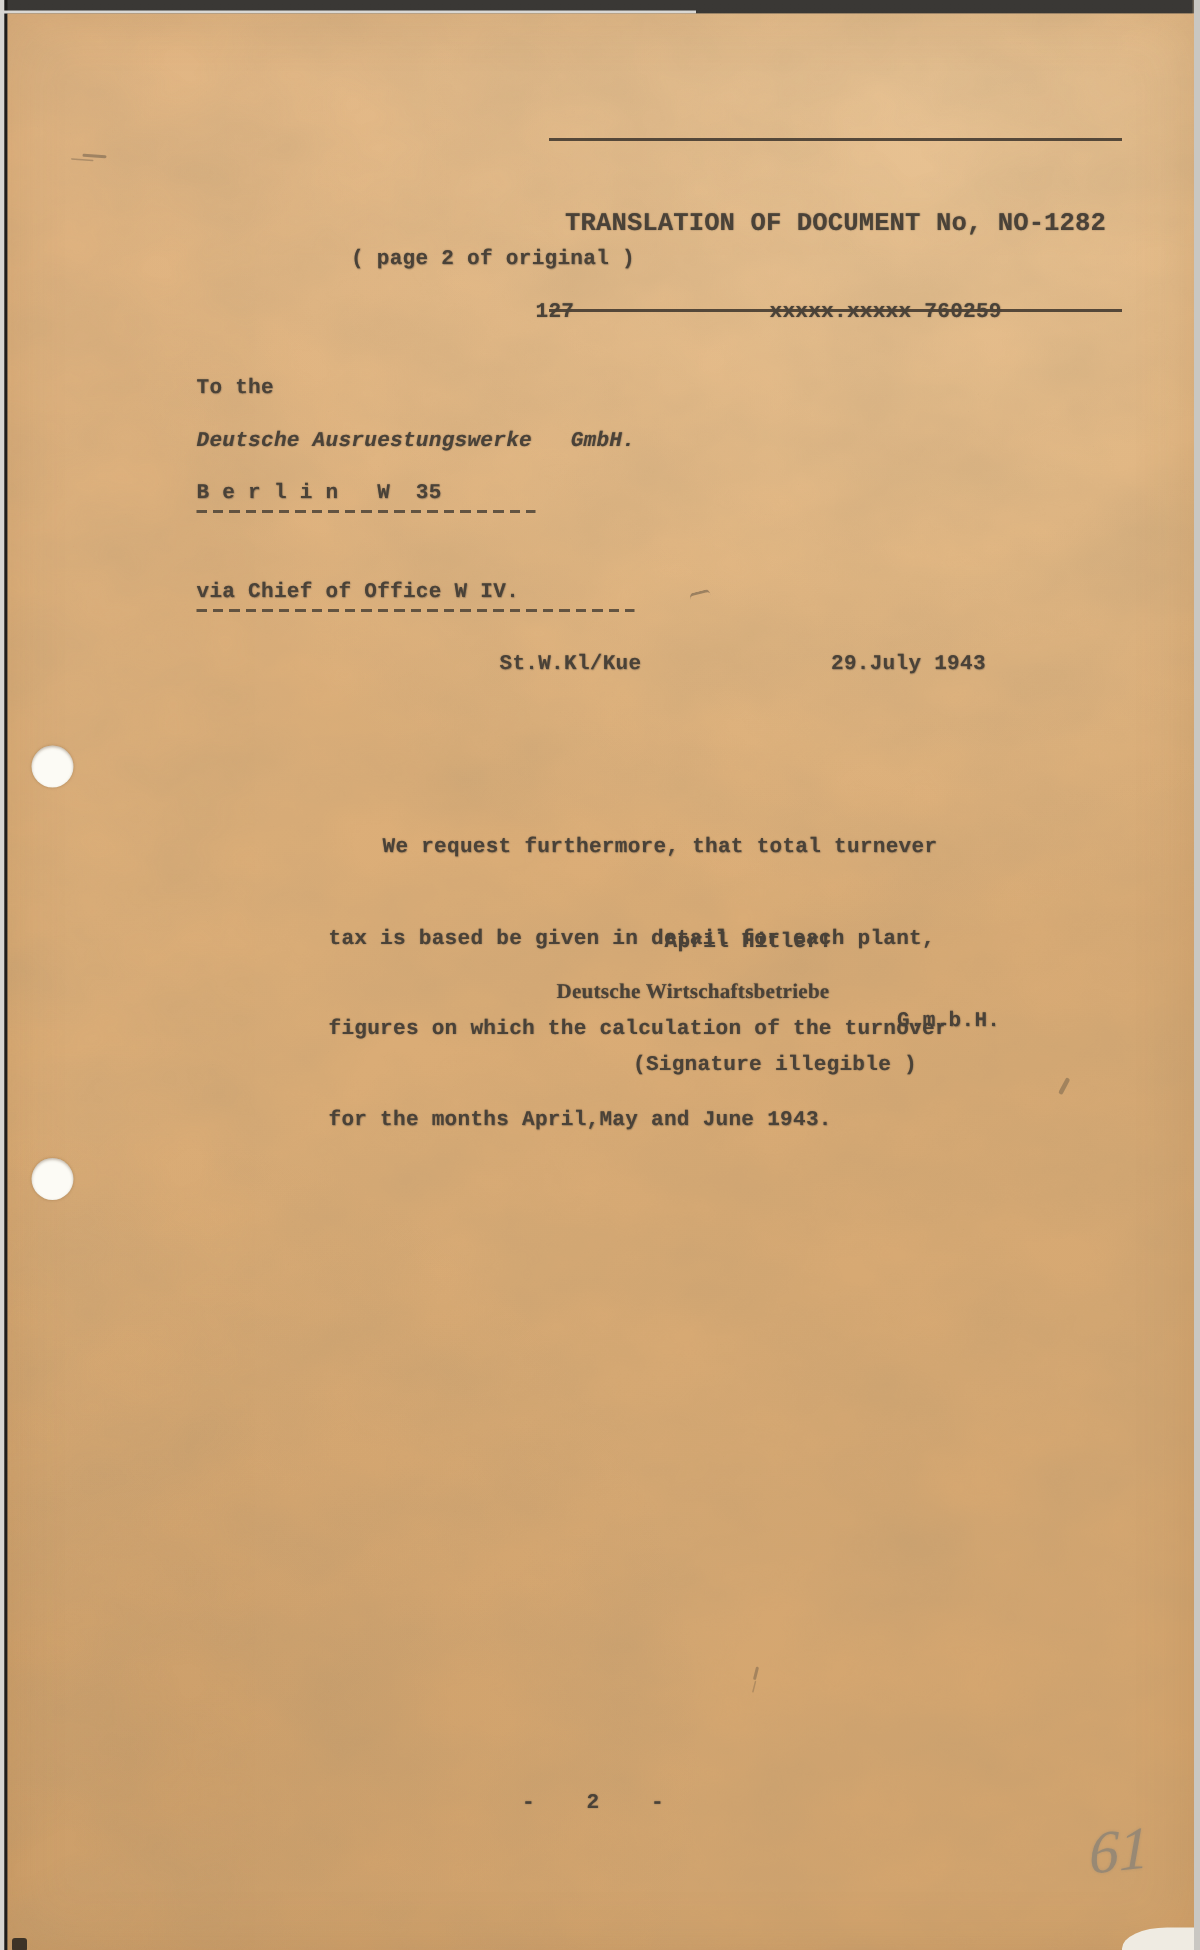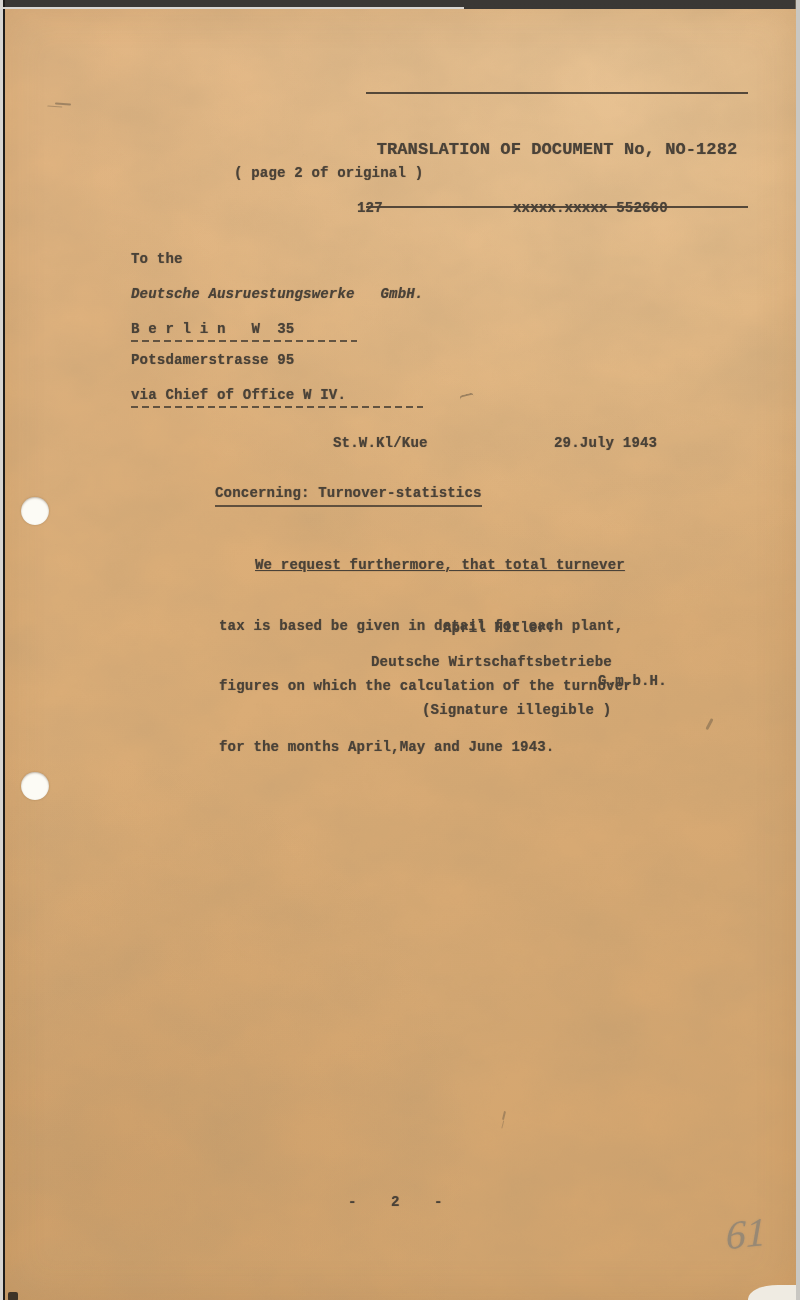--- a/index.html
+++ b/index.html
@@ -53,21 +53,21 @@
     background:repeating-linear-gradient(90deg,
       rgba(68,60,50,0.8) 0px, rgba(68,60,50,0.8) 7px,
       rgba(68,60,50,0) 7px, rgba(68,60,50,0) 11px);
   }
   .subject{
     border-bottom:2px solid rgba(66,58,48,0.8);
     padding-bottom:2px;
   }
   .body-block{left:214px;top:506px;}
   .body-block div{line-height:20.6px;}
-  .indent{padding-left:36px;text-decoration:underline;}
+  .indent{padding-left:36px;}
 
   
   .pencil{
     position:absolute;left:726px;top:1210px;
     font-family:"Liberation Serif","DejaVu Serif",serif;
     font-style:italic;font-weight:400;font-size:40px;
     color:var(--pencil,#8b8376);opacity:0.8;
     transform:rotate(-6deg) skewX(-6deg);
     text-shadow:0 0 2px rgba(139,131,118,0.5);
   }
@@ -117,44 +117,42 @@
       <rect width="791" height="1291" filter="url(#mottle)" opacity="0.30"></rect>
       <rect width="791" height="1291" filter="url(#grain)" opacity="0.45"></rect>
     </svg>
 
     <div class="tw header-box">
       <div>TRANSLATION OF DOCUMENT No, NO-1282</div>
     </div>
 
     <div class="tw" style="left:229px;top:154px;">( page 2 of original )</div>
     <div class="tw" style="left:352px;top:189px;">127</div>
-    <div class="tw" style="left:508px;top:189px;">xxxxx.xxxxx 552660</div>
+    <div class="tw" style="left:508px;top:189px;">xxxxx.xxxxx 760259</div>
 
     <div class="tw" style="left:126px;top:240px;">To the</div>
     <div class="tw" style="left:126px;top:275px;font-style:italic;">Deutsche Ausruestungswerke   GmbH.</div>
     <div class="tw" style="left:126px;top:310px;text-align:center;">B e r l i n   W  35</div>
     <div class="dashed" style="left:126px;top:331px;width:226px;"></div>
-    <div class="tw" style="left:126px;top:341px;">Potsdamerstrasse 95</div>
     <div class="tw" style="left:126px;top:376px;">via Chief of Office W IV.</div>
     <div class="dashed" style="left:126px;top:397px;width:292px;"></div>
 
     <div class="tw" style="left:328px;top:424px;">St.W.Kl/Kue</div>
     <div class="tw" style="left:549px;top:424px;">29.July 1943</div>
 
-    <div class="tw subject" style="left:210px;top:474px;">Concerning: Turnover-statistics</div>
 
     <div class="tw body-block">
       <div class="indent">We request furthermore, that total turnever</div>
       <div>tax is based be given in detail for each plant,</div>
       <div>figures on which the calculation of the turnover</div>
       <div>for the months April,May and June 1943.</div>
     </div>
 
     <div class="tw" style="left:438px;top:609px;">April Hitler!</div>
-    <div class="tw" style="left:366px;top:643px;">Deutsche Wirtschaftsbetriebe</div>
+    <div class="tw" style="left:366px;top:643px;font-family:Liberation Serif, serif;">Deutsche Wirtschaftsbetriebe</div>
     <div class="tw" style="left:593px;top:662px;">G.m.b.H.</div>
     <div class="tw" style="left:417px;top:691px;">(Signature illegible )</div>
 
     <div class="tw" style="left:343px;top:1183px;">-    2    -</div>
 
     <div class="artifact a1"></div>
     <div class="artifact a2"></div>
     <div class="artifact a3"></div>
     <div class="artifact a4"></div>
     <div class="artifact a5"></div>

